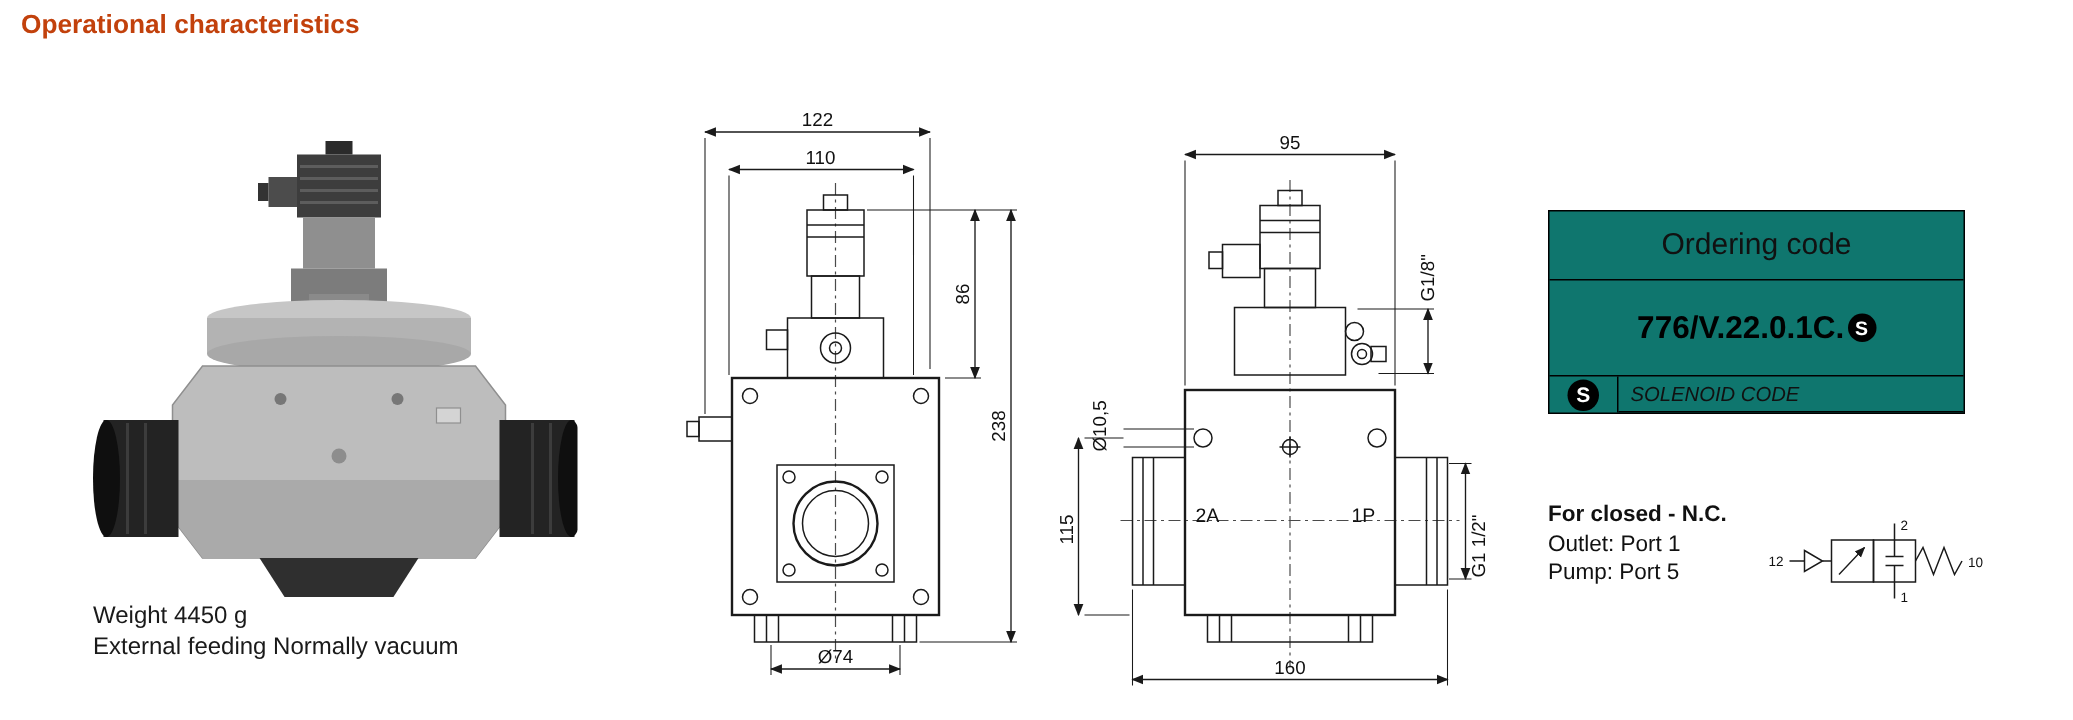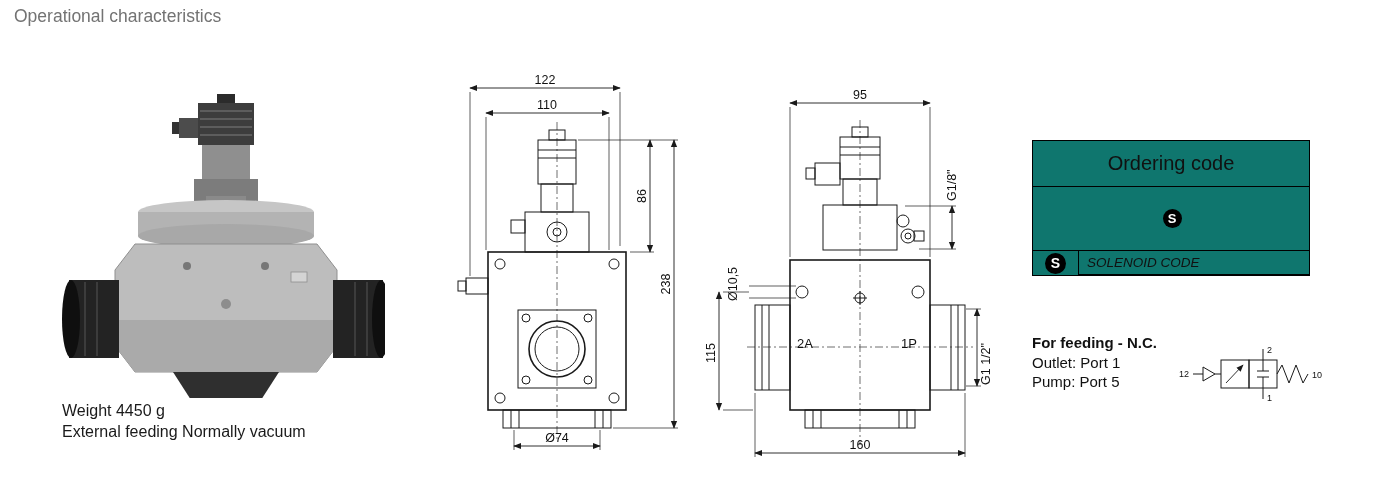--- a/index.html
+++ b/index.html
@@ -1,19 +1,19 @@
 <!DOCTYPE html>
 <html><head>
 <meta charset="utf-8">
 <style>
   * { margin:0; padding:0; box-sizing:border-box; }
   body { background:#fff; font-family:"Liberation Sans", sans-serif; }
   .page { position:relative; width:1382px; height:480px; background:#fff; overflow:hidden; }
 
-  .title { position:absolute; left:14px; top:6px; font-size:17.5px; font-weight:normal; color:#737373; }
+  .title { position:absolute; left:14px; top:6px; font-size:17.5px; font-weight:bold; color:#c2410c; }
 
   .photo-wrap { position:absolute; left:55px; top:68px; }
   .caption { position:absolute; left:62px; top:400px; font-size:16px; line-height:21px; color:#1a1a1a; }
 
   .drawing { position:absolute; }
   .front-view { left:450px; top:72px; }
   .side-view { left:705px; top:85px; }
 
   .ln   { fill:none; stroke:#1a1a1a; stroke-width:1; }
   .ln2  { fill:none; stroke:#1a1a1a; stroke-width:1.6; }
@@ -266,34 +266,35 @@
       <line class="ext" x1="50" y1="308" x2="50" y2="372"></line>
       <line class="ext" x1="260" y1="308" x2="260" y2="372"></line>
       <line class="dim" x1="50" y1="368" x2="260" y2="368" marker-start="url(#arrS)" marker-end="url(#arrS)"></line>
       <text class="dimtext" x="155" y="364" text-anchor="middle">160</text>
     </g>
   </svg>
 
   <div class="ordering">
     <div class="ord-header">Ordering code</div>
     <div class="ord-code">
+      <span>776/V.22.0.1C.</span>
         <span class="s-badge">S</span>
     </div>
     <div class="ord-row">
       <div class="ord-cell-badge">
         <span class="s-badge big">S</span>
       </div>
       <div class="ord-cell-text">
         <div class="ord-line1">SOLENOID CODE</div>
       </div>
     </div>
   </div>
 
   <div class="vacuum">
-    <div class="v-title">For feeding - N.C.</div>
+    <div class="v-title">For closed - N.C.</div>
     <div>Outlet: Port 1</div>
     <div>Pump: Port 5</div>
   </div>
 
   <svg class="pneumo" width="205" height="75" viewBox="0 0 205 75">
     <defs>
       <marker id="arrP" viewBox="0 0 10 10" refX="9" refY="5" markerWidth="8" markerHeight="8" orient="auto-start-reverse">
         <path d="M0,1 L10,5 L0,9 z" fill="#1a1a1a"></path>
       </marker>
     </defs>

